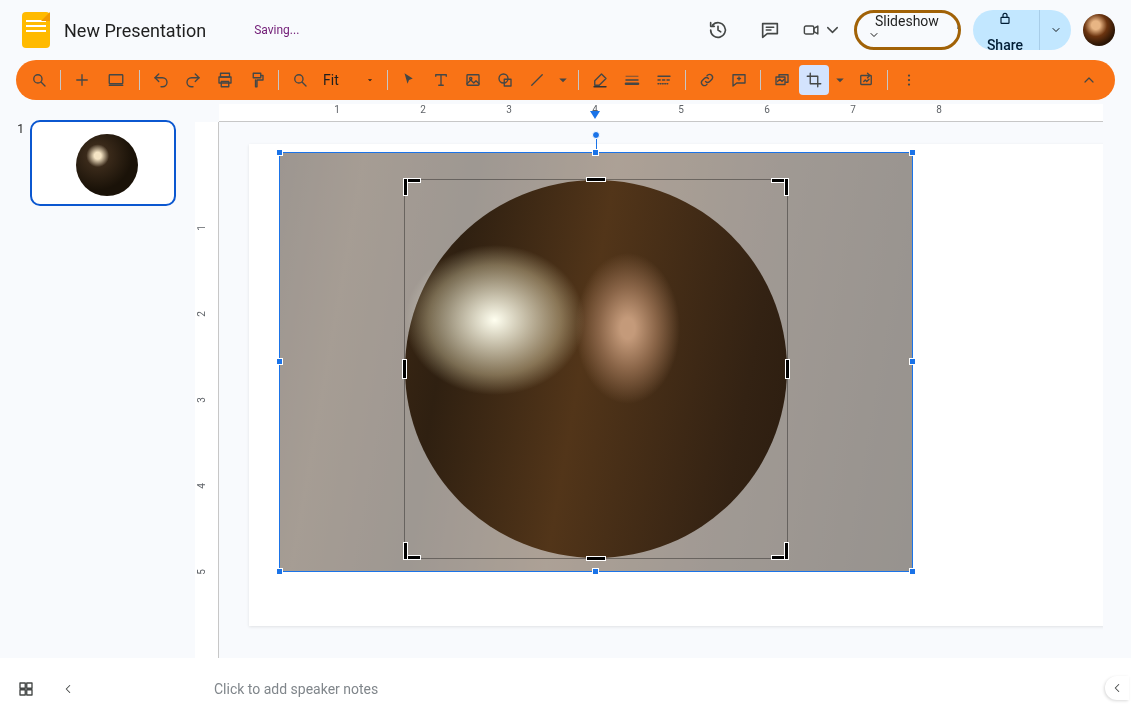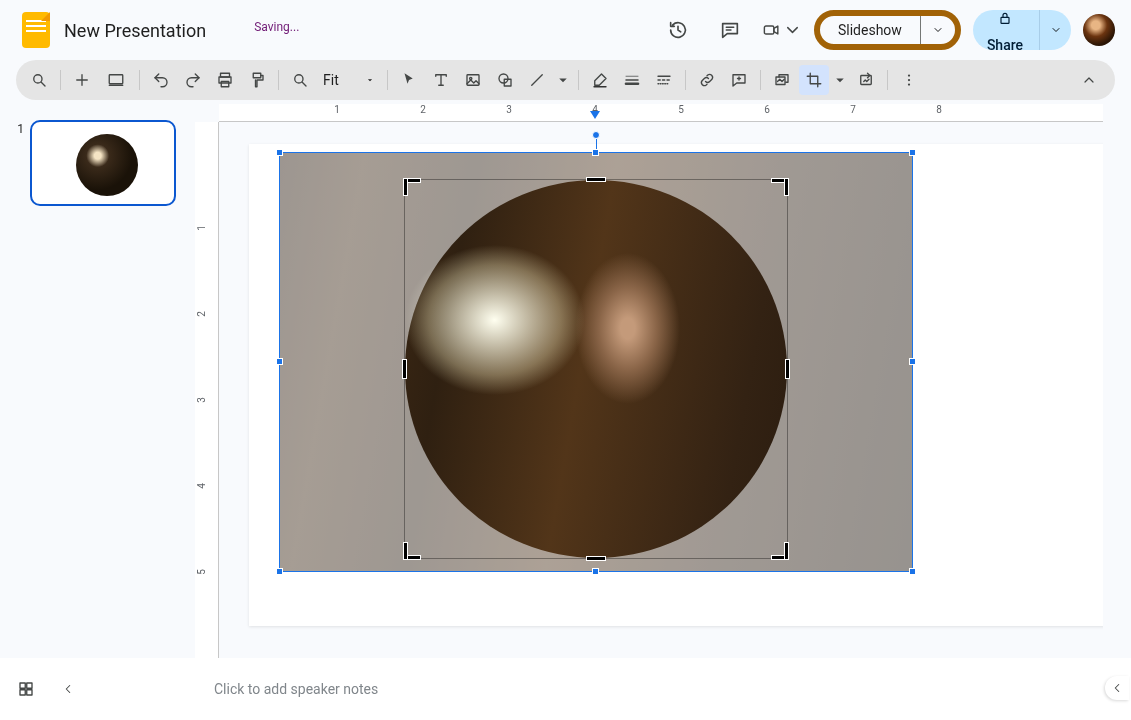--- a/index.html
+++ b/index.html
@@ -5,40 +5,40 @@
 * { margin: 0; padding: 0; box-sizing: border-box; font-family: 'Google Sans', Roboto, Arial, sans-serif; }
 body { background: #f8fafd; width: 1131px; height: 720px; overflow: hidden; position: relative; }
 
 
 .header { display: flex; align-items: center; height: 60px; padding: 0 16px; gap: 8px; }
 .logo-box { width: 40px; height: 40px; display: flex; align-items: center; justify-content: center; }
 .logo { width: 28px; height: 36px; background: #ffba00; border-radius: 4px; position: relative; }
 .logo::before { content: ''; position: absolute; top: 8px; left: 4px; width: 20px; height: 2px; background: #fff; box-shadow: 0 5px 0 #fff, 0 10px 0 #fff; }
 .logo::after { content: ''; position: absolute; top: 0; right: 0; border-width: 0 0 9px 9px; border-style: solid; border-color: transparent transparent #f29900 transparent; }
 .title-block { display: flex; flex-direction: column; flex: 1; }
-.title-row { display: flex; align-items: flex-start; gap: 12px; }
+.title-row { display: flex; align-items: center; gap: 12px; }
 .doc-title { font-size: 18px; color: #1f1f1f; }
 .saving { font-size: 12px; color: #701a75; }
 .menu-row { display: flex; gap: 2px; margin-top: 2px; }
 .menu-item { padding: 4px 7px; font-size: 14px; color: #1f1f1f; border-radius: 4px; cursor: pointer; }
 
 .header-right { display: flex; align-items: center; gap: 12px; }
 .hdr-iconbtn { width: 40px; height: 40px; border-radius: 20px; display: flex; align-items: center; justify-content: center; color: #444746; }
 .hdr-iconbtn svg { width: 22px; height: 22px; }
 .cam-btn { display: flex; align-items: center; gap: 2px; }
-.slideshow-grp { display: flex; border: 6px solid #a16207; border-radius: 20px; height: 40px; overflow: hidden; }
+.slideshow-grp { display: flex; border: 3px solid #a16207; border-radius: 20px; height: 40px; overflow: hidden; flex-direction: column; }
 .slideshow-btn { padding: 0 18px; display: flex; align-items: center; font-size: 14px; color: #1f1f1f; border-right: 1px solid #747775; }
 .slideshow-drp { width: 34px; display: flex; align-items: center; justify-content: center; }
 .share-grp { display: flex; background: #c2e7ff; border-radius: 20px; height: 40px; overflow: hidden; }
 .share-btn { padding: 0 16px 0 14px; display: flex; align-items: center; gap: 8px; font-size: 14px; color: #001d35; font-weight: 500; flex-direction: column; }
 .share-drp { width: 32px; display: flex; align-items: center; justify-content: center; border-left: 1px solid #a8cde8; }
 .avatar { width: 32px; height: 32px; border-radius: 50%; background: radial-gradient(circle at 40% 35%, #e8b584 15%, #6b3410 40%, #2b1505 70%); }
 
 
-.toolbar { margin: 0 16px; height: 40px; background: #e5e5e5; border-radius: 24px; display: flex; align-items: center; padding: 0 8px; gap: 2px; }
+.toolbar { margin: 0 16px; height: 40px; background: #f97316; border-radius: 24px; display: flex; align-items: center; padding: 0 8px; gap: 2px; }
 .tbtn { min-width: 30px; height: 30px; border-radius: 4px; display: flex; align-items: center; justify-content: center; color: #444746; position: relative; }
 .tbtn svg { width: 18px; height: 18px; }
 .tbtn.w { min-width: 34px; }
 .tbtn.active { background: #d3e3fd; }
 .tsep { width: 1px; height: 20px; background: #c7c7c7; margin: 0 4px; }
 .zoom-sel { height: 26px; min-width: 64px; padding: 0 6px; display: flex; align-items: center; justify-content: space-between; font-size: 14px; color: #1f1f1f; background: transparent; border: none; border-radius: 4px; }
 .collapse-btn { margin-left: auto; min-width: 36px; height: 30px; display: flex; align-items: center; justify-content: center; color: #444746; }
 
 
 .main { display: flex; position: absolute; top: 104px; bottom: 62px; left: 0; right: 0; }

